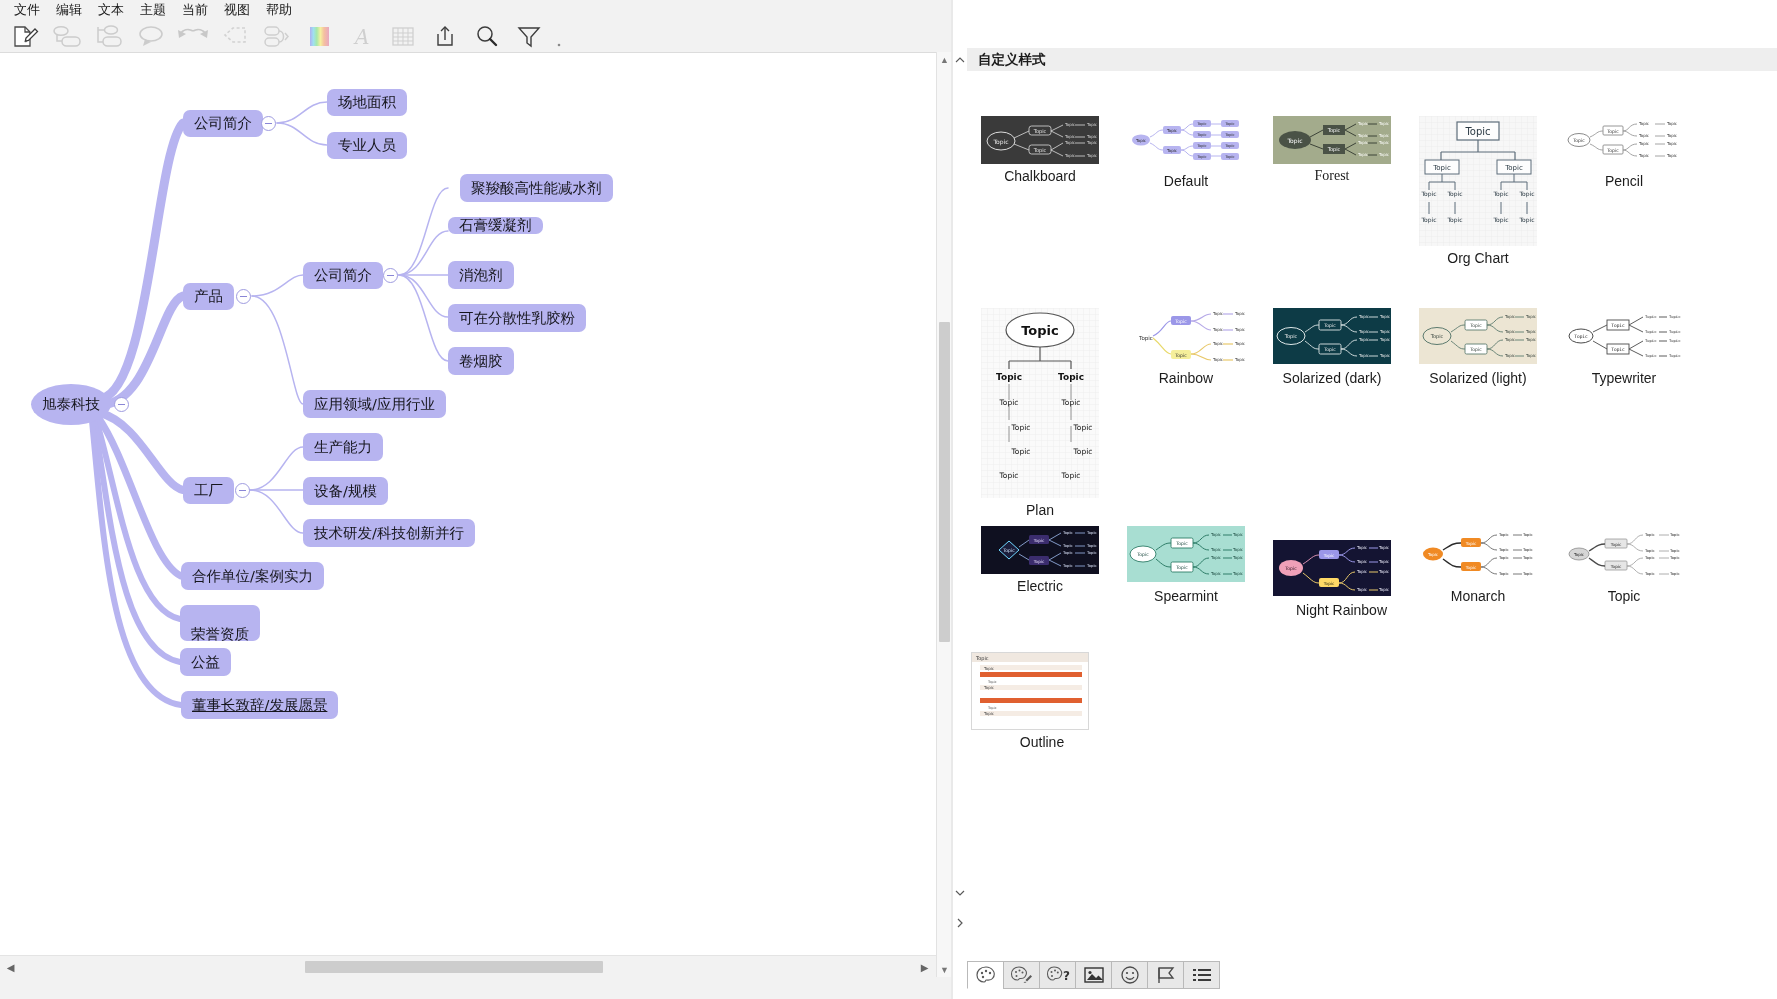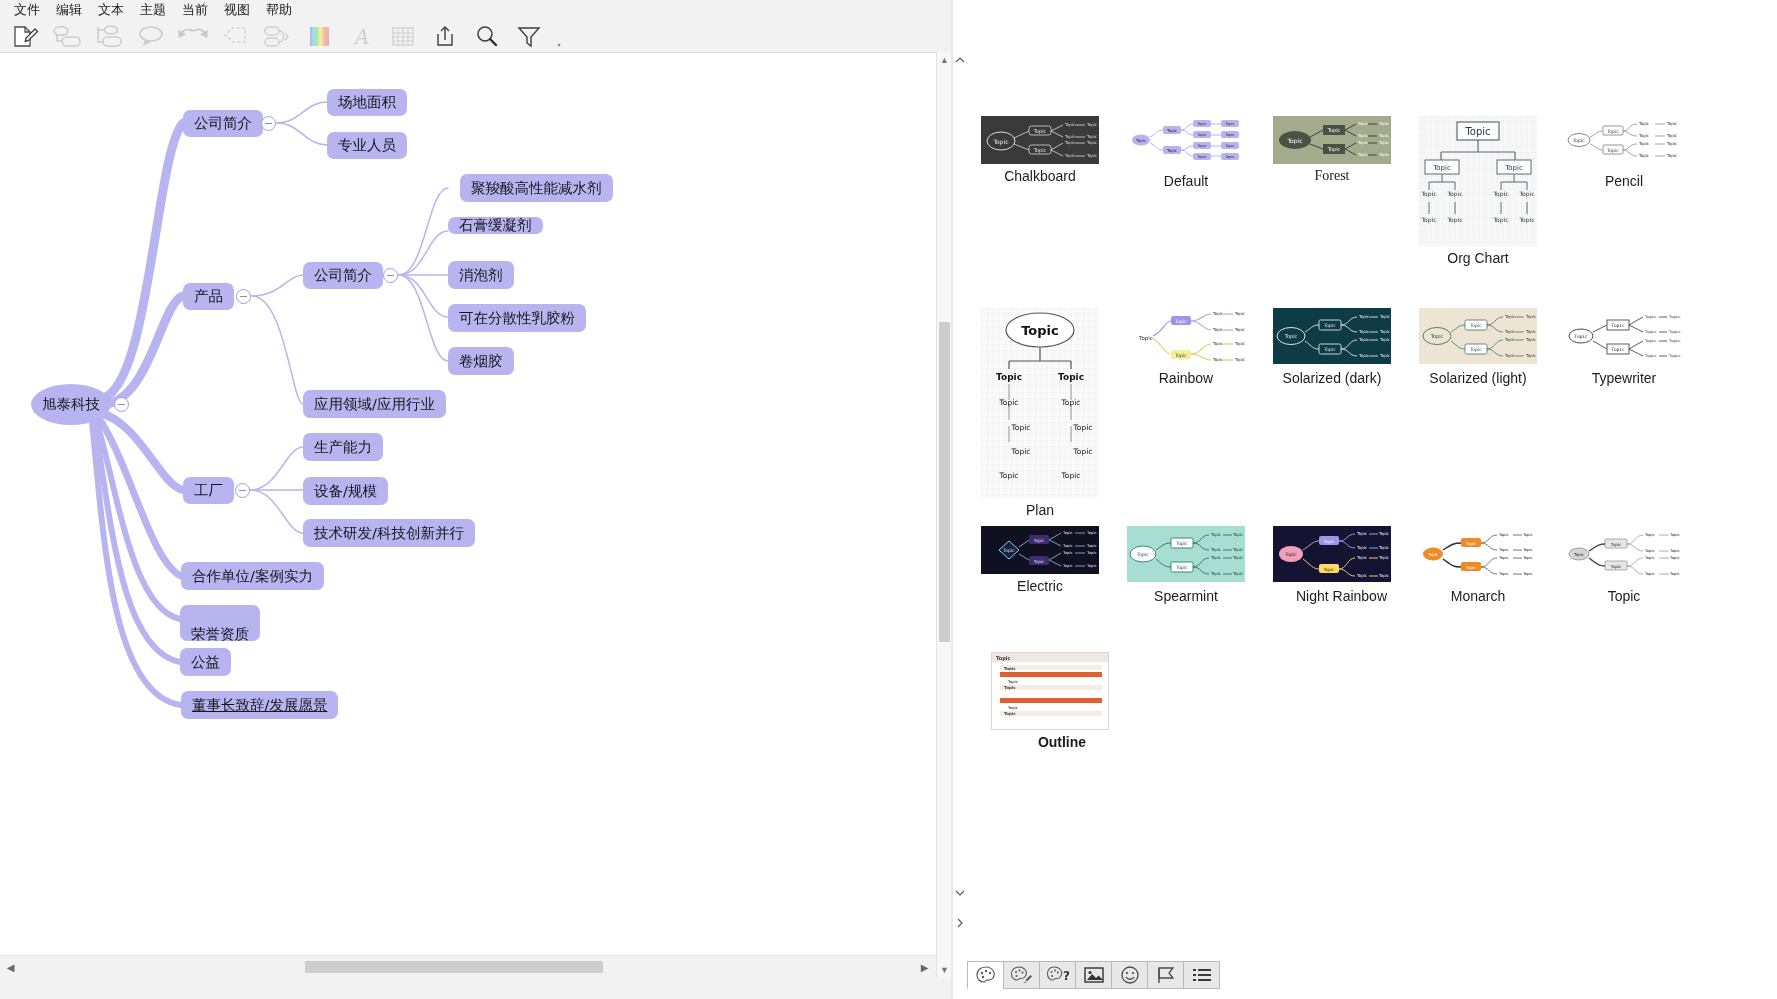--- a/index.html
+++ b/index.html
@@ -412,20 +412,21 @@
 
     <div class="panel-scroll-col">
       <div class="panel-chev up">
         <svg width="10" height="8" viewBox="0 0 10 8">
             <path d="M1 6 l4 -4 l4 4" fill="none" stroke="#5a5a5a" stroke-width="1.1"></path>
           </svg>
       </div>
     </div>
 
     <div class="panel-body">
+      <div class="hdr-custom">自定义样式</div>
 
       <div class="styles-area">
 
         <div class="style-cell" style="left:14px; top:20px; width:118px;">
           <div class="thumb" style="width:118px;height:48px;background:#3a3a3a;">
             <svg width="118" height="48" viewBox="0 0 118 48">
               <ellipse cx="20" cy="25" rx="14" ry="9" fill="none" stroke="#dcdcdc" stroke-width="1"></ellipse>
               <text x="20" y="28" font-size="6" fill="#e8e8e8" text-anchor="middle" font-family="DejaVu Sans, sans-serif">Topic</text>
               <rect x="48" y="10" width="22" height="9" rx="2.5" fill="none" stroke="#dcdcdc" stroke-width=".8"></rect>
               <text x="59" y="17" font-size="5" fill="#e8e8e8" text-anchor="middle" font-family="DejaVu Sans, sans-serif">Topic</text>
@@ -849,21 +850,21 @@
                 <text x="106" y="10">Topic</text>
                   <text x="106" y="25">Topic</text>
                 <text x="106" y="33">Topic</text>
                   <text x="106" y="49">Topic</text>
               </g>
             </svg>
           </div>
           <div class="style-label" style="top:62px;">Spearmint</div>
         </div>
 
-        <div class="style-cell" style="left:306px; top:430px; width:137px;">
+        <div class="style-cell" style="left:306px; top:444px; width:137px;">
           <div class="thumb" style="width:118px;height:56px;background:#141432;">
             <svg width="118" height="56" viewBox="0 0 118 56">
               <ellipse cx="18" cy="28" rx="12" ry="8" fill="#f0a0b8"></ellipse>
               <text x="18" y="30" font-size="4.5" fill="#2a1020" text-anchor="middle" font-family="DejaVu Sans, sans-serif">Topic</text>
               <rect x="46" y="10" width="20" height="9" rx="2" fill="#9b97e8"></rect>
               <text x="56" y="17" font-size="4.2" fill="#fff" text-anchor="middle" font-family="DejaVu Sans, sans-serif">Topic</text>
               <rect x="46" y="38" width="20" height="9" rx="2" fill="#ffd966"></rect>
               <text x="56" y="45" font-size="4.2" fill="#2a2a10" text-anchor="middle" font-family="DejaVu Sans, sans-serif">Topic</text>
               <g stroke-width="1" fill="none">
                 <path d="M30 24 C38 19 40 15 46 15" stroke="#d88fb0"></path>
@@ -961,21 +962,21 @@
                 <text x="105" y="10">Topic</text>
                   <text x="105" y="26">Topic</text>
                 <text x="105" y="33">Topic</text>
                   <text x="105" y="49">Topic</text>
               </g>
             </svg>
           </div>
           <div class="style-label" style="top:62px;">Topic</div>
         </div>
 
-        <div class="style-cell" style="left:24px; top:556px; width:142px;font-weight:bold;">
+        <div class="style-cell" style="left:4px; top:556px; width:142px;">
           <div class="thumb" style="width:118px;height:78px;background:#ffffff;border:1px solid #d8d8d8;">
             <svg width="116" height="76" viewBox="0 0 116 76">
               <rect x="0" y="0" width="116" height="9" fill="#f0e8e0"></rect>
               <text x="4" y="7" font-size="5" fill="#333" font-family="DejaVu Sans, sans-serif">Topic</text>
               <rect x="8" y="12" width="102" height="5" fill="#f5ece4"></rect>
               <text x="12" y="16.5" font-size="4" fill="#444" font-family="DejaVu Sans, sans-serif">Topic</text>
               <rect x="8" y="19" width="102" height="5" fill="#e06030"></rect>
               <rect x="12" y="26" width="98" height="4" fill="#ffffff"></rect>
               <text x="16" y="29.5" font-size="3.4" fill="#555" font-family="DejaVu Sans, sans-serif">Topic</text>
               <rect x="8" y="32" width="102" height="5" fill="#f5ece4"></rect>

